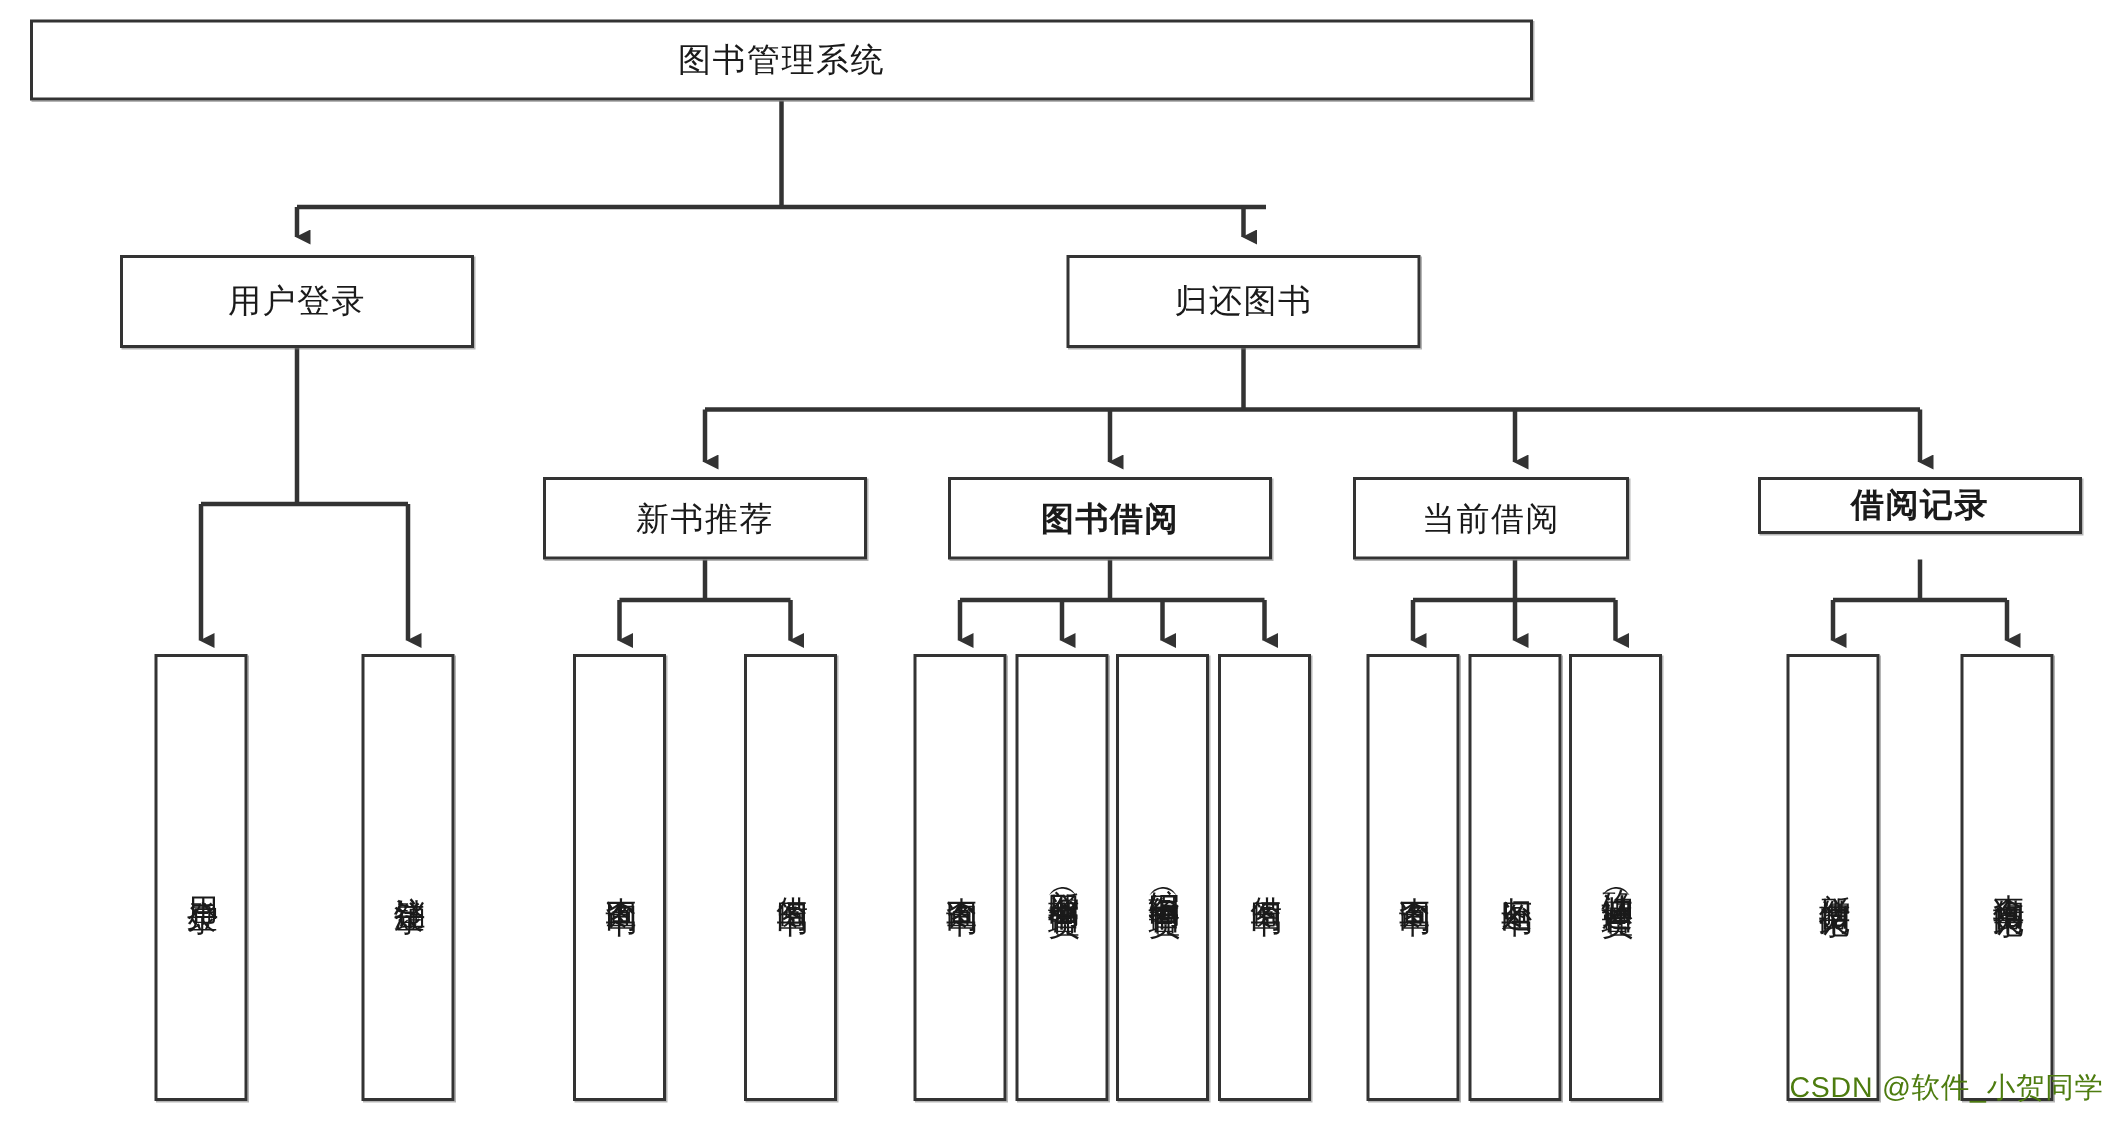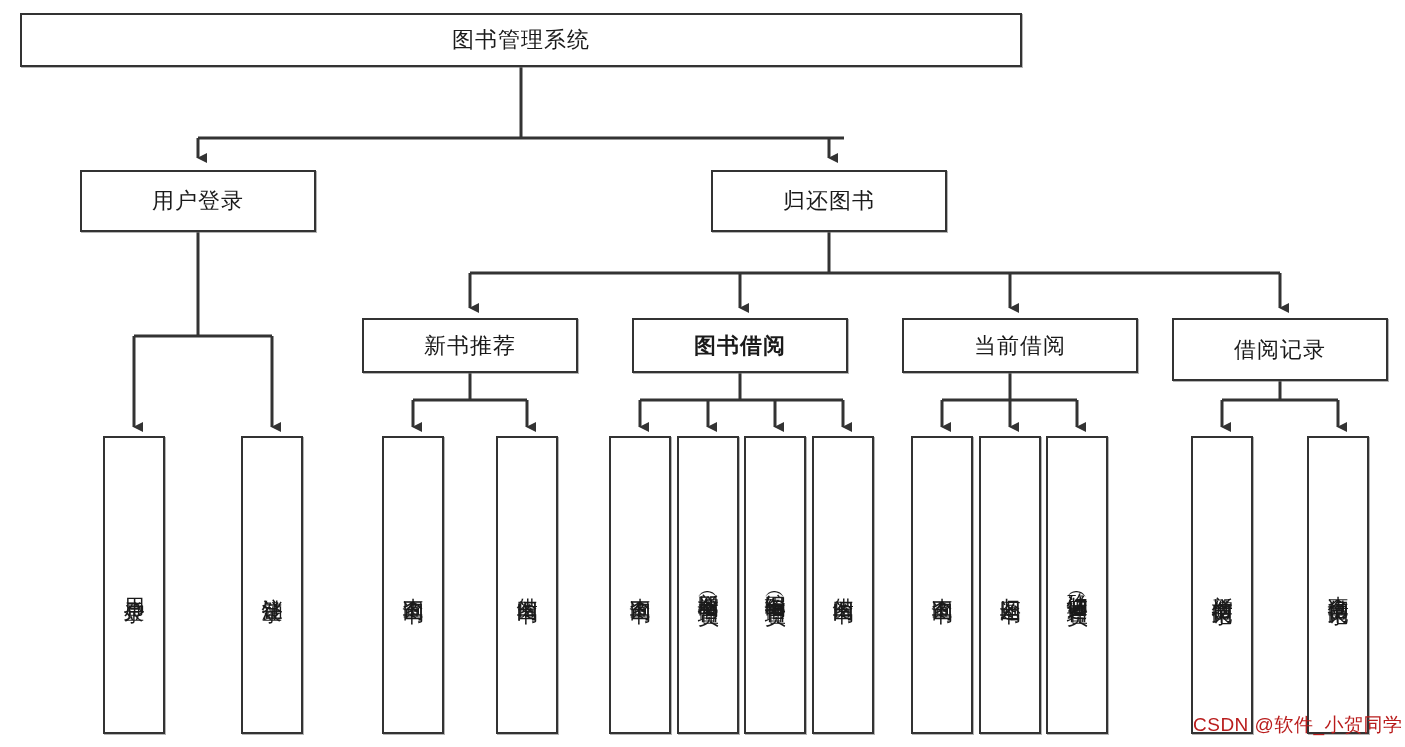--- a/index.html
+++ b/index.html
@@ -52,21 +52,21 @@
   }
   .node .label {
     display: block;
     text-align: right;
   }
   .watermark {
     position: absolute;
     left: 1193px;
     top: 712px;
     font-size: 19px;
-    color: #b91c1c;
+    color: #4d7c0f;
     white-space: nowrap;
     letter-spacing: 0.5px;
     pointer-events: none;
   }
 </style>
 </head>
 <body>
 
 <div id="diagram-root">
 
@@ -130,24 +130,24 @@
   <div class="node horiz" style="left:711px; top:170px; width:236px; height:62px;">
     <span class="label">归还图书</span>
   </div>
 
   <div class="node horiz" style="left:362px; top:318px; width:216px; height:55px;font-family:Liberation Mono, monospace;">
     <span class="label">新书推荐</span>
   </div>
   <div class="node horiz" style="left:632px; top:318px; width:216px; height:55px;font-weight:bold;">
     <span class="label">图书借阅</span>
   </div>
-  <div class="node horiz" style="left:902px; top:318px; width:236px; height:55px;">
+  <div class="node horiz" style="left:902px; top:318px; width:184px; height:55px;">
     <span class="label">当前借阅</span>
   </div>
-  <div class="node horiz" style="left:1172px; top:318px; width:216px; height:63px;">
+  <div class="node horiz" style="left:1172px; top:318px; width:216px; height:38px;font-weight:bold;">
     <span class="label">借阅记录</span>
   </div>
 
   <div class="node vert" style="left:103px; top:436px; width:62px; height:298px;">
     <span class="label">用户登录</span>
   </div>
   <div class="node vert" style="left:241px; top:436px; width:62px; height:298px;">
     <span class="label">注销登录</span>
   </div>
 

